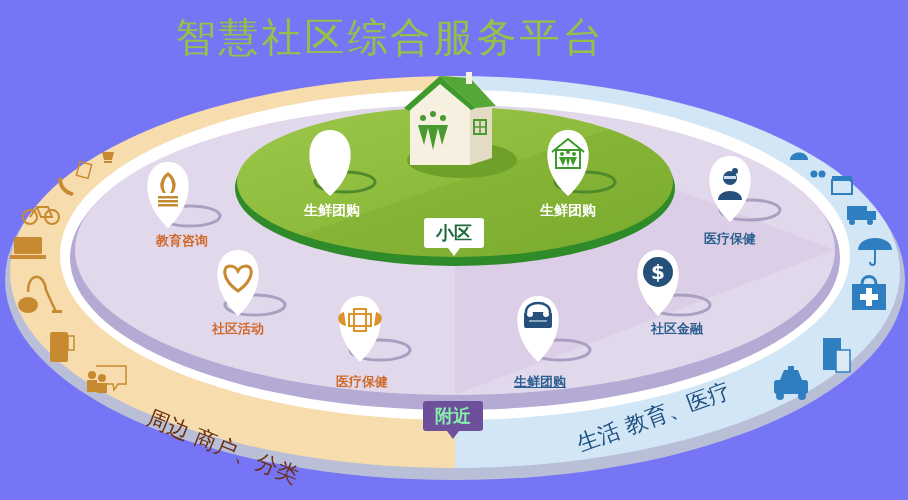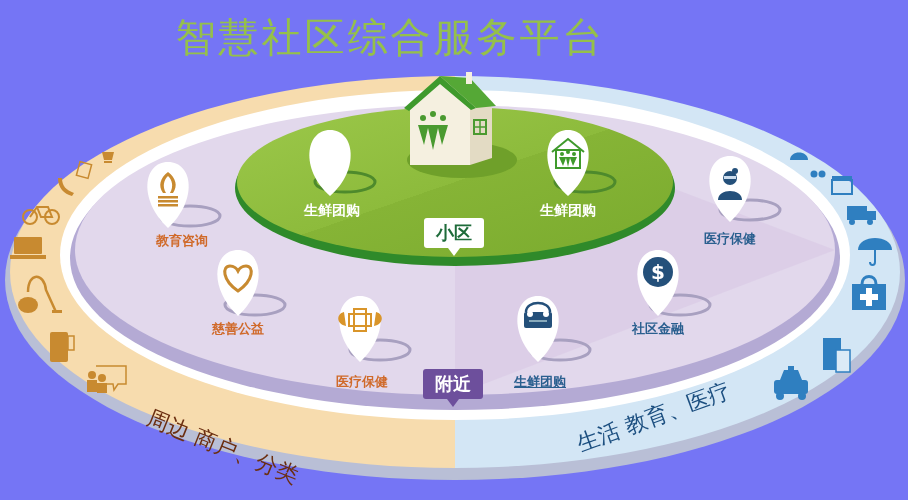--- a/index.html
+++ b/index.html
@@ -20,21 +20,21 @@
   .tag {
     position:absolute; transform:translateX(-50%); padding:3px 12px;
     font-size:18px; border-radius:3px; font-weight:bold;
   }
   .tag:after {
     content:""; position:absolute; left:50%; bottom:-8px; margin-left:-6px;
     border-left:6px solid transparent; border-right:6px solid transparent; border-top:8px solid;
   }
   .tag.green { background:#fff; color:#1e6b3a; }
   .tag.green:after { border-top-color:#fff; }
-  .tag.purple { background:#6d4f9c; color:#ffffff; }
+  .tag.purple { background:#6d4f9c; color:#86efac;margin-top:32px; }
   .tag.purple:after { border-top-color:#6d4f9c; }
   .curve-text { position:absolute; font-size:22px; white-space:nowrap; }
   .curve-left { color:#6b2e10; left:148px; top:402px; transform:rotate(22deg); transform-origin:left center; }
   .curve-right { color:#1c4f80; left:578px; top:430px; transform:rotate(-20deg); transform-origin:left center; }
   .pin-text { position:absolute; font-size:12px; font-weight:bold; color:#ffffff; transform:translateX(-50%); }
 </style>
 </head>
 <body>
 
 <div class="title">智慧社区综合服务平台</div>
@@ -234,23 +234,23 @@
       </g>
   </g>
 </svg>
 
 <div class="pin-text" style="left:330px; top:142px;">邻居</div>
 <div class="lbl white" style="left:332px; top:202px;">生鲜团购</div>
 <div class="lbl white" style="left:568px; top:202px;">生鲜团购</div>
 <div class="tag green" style="left:454px; top:218px;">小区</div>
 
 <div class="lbl orange" style="left:168px; top:232px;padding-left:28px;">教育咨询</div>
-<div class="lbl orange" style="left:238px; top:320px;">慈善公益</div>
+<div class="lbl orange" style="left:238px; top:320px;">社区活动</div>
 <div class="lbl orange" style="left:362px; top:373px;">医疗保健</div>
 <div class="lbl blue" style="left:540px; top:373px;text-decoration:underline;">生鲜团购</div>
-<div class="lbl blue" style="left:658px; top:320px;">社区金融</div>
+<div class="lbl blue" style="left:677px; top:320px;">社区金融</div>
 <div class="lbl blue" style="left:730px; top:230px;">医疗保健</div>
 <div class="tag purple" style="left:453px; top:369px;">附近</div>
 
 <div style="position:absolute; left:651px; top:260px; color:#fff; font-size:20px; font-weight:bold;">$</div>
 
 <div class="curve-text curve-left">周边 商户、分类</div>
 <div class="curve-text curve-right">生活 教育、医疗</div>
 
 </body></html>

